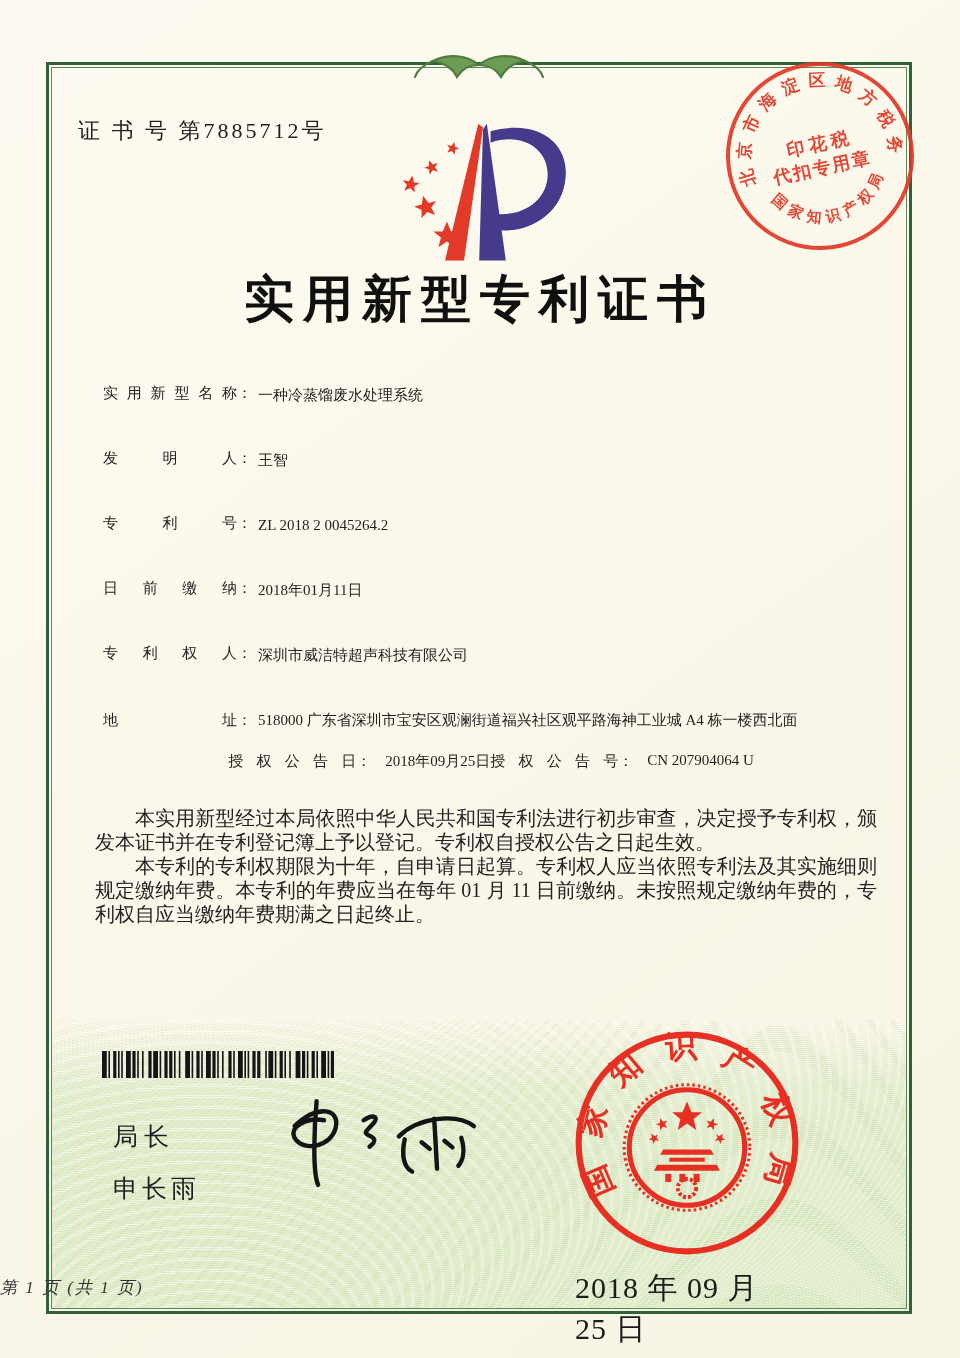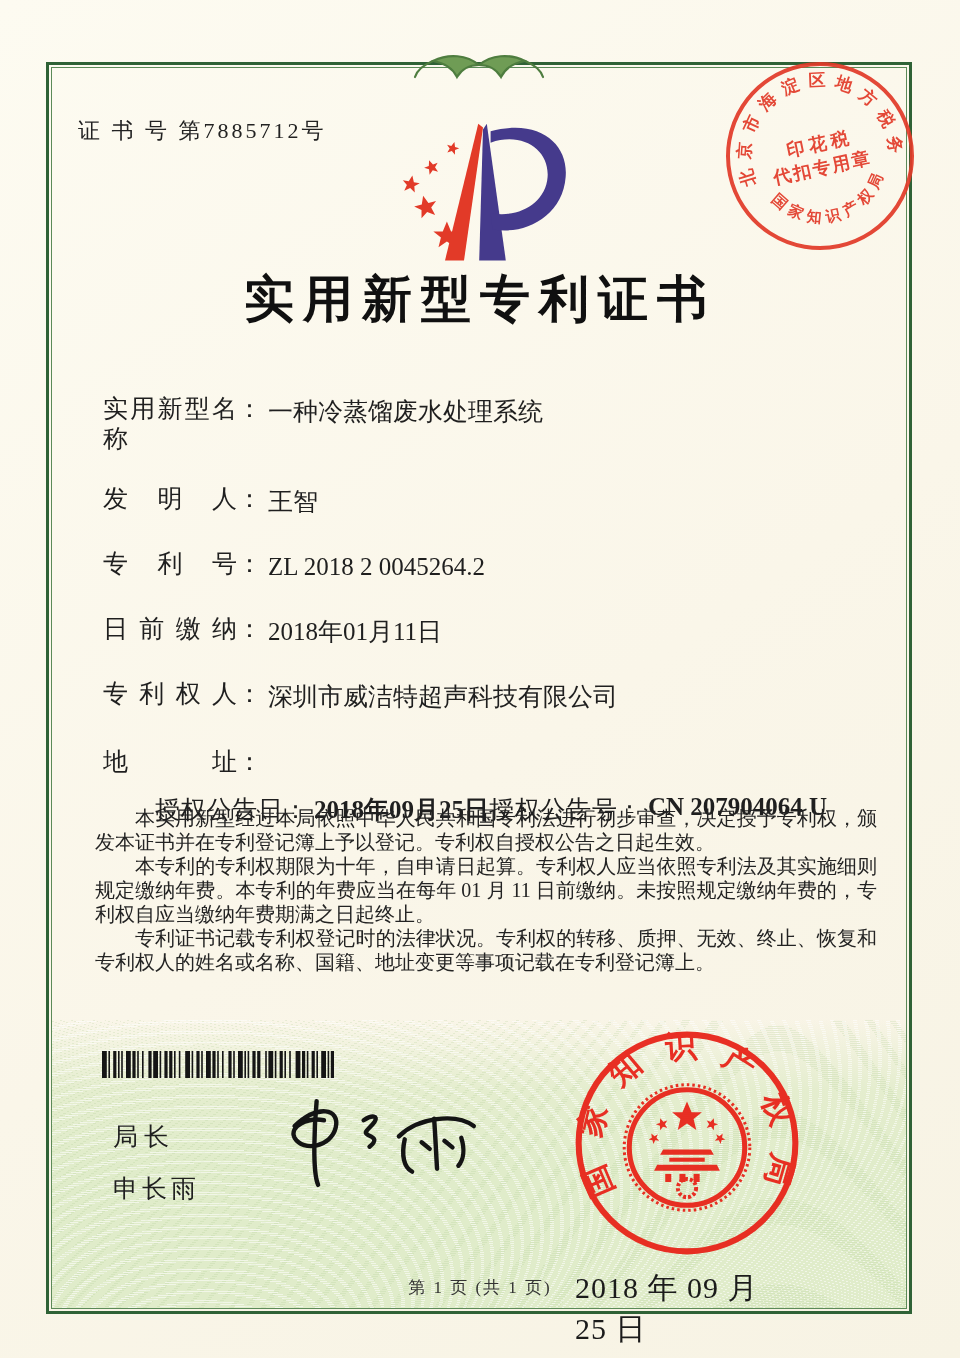--- a/index.html
+++ b/index.html
@@ -43,54 +43,54 @@
     font-size:22px; letter-spacing:3px; color:#222;
   }
   .logo { position:absolute; left:388px; top:118px; }
   .stamp-top { position:absolute; left:722px; top:58px; transform:rotate(-12deg); opacity:0.92; }
   .title {
     position:absolute; left:0; top:266px; width:100%;
     text-align:center; font-size:50px; font-weight:bold;
     letter-spacing:9px; color:#101010;
   }
   
-  .fields { position:absolute; left:103px; top:394px; width:776px; font-size:25px; }
+  .fields { position:absolute; left:103px; top:378px; width:776px; font-size:15px; }
   .frow { margin-bottom:30px; line-height:30px; display:flex; }
   .frow .flabel {
     display:inline-block; width:134px; flex:0 0 134px;
     text-align:justify; text-align-last:justify;
   }
   .frow .colon { flex:0 0 auto; }
   .frow .fvalue { margin-left:6px; line-height:35px; }
   .frow.addr { line-height:35px; margin-bottom:14px; }
   .grant-row { display:flex; justify-content:center; margin-top:6px; }
   .grant-row .part { display:flex; }
   .grant-row .flabel2 {
     display:inline-block; width:128px; text-align:justify; text-align-last:justify;
   }
-  .grant-row .fvalue { margin-left:6px;font-weight:bold; }
+  .grant-row .fvalue { margin-left:14px; }
   
   .body-text {
     position:absolute; left:95px; top:806px; width:782px;
     font-size:20px; line-height:24px; text-align:justify; color:#232323;
   }
   .body-text p { margin:0; text-indent:2em; }
   
   .barcode { position:absolute; left:100px; top:1051px; width:262px; height:27px; }
   .officer-title { position:absolute; left:113px; top:1120px; font-size:25px; letter-spacing:6px; }
   .officer-name  { position:absolute; left:113px; top:1172px; font-size:25px; letter-spacing:4px; }
   .signature { position:absolute; left:252px; top:1082px; }
   .seal-bottom { position:absolute; left:568px; top:1024px; opacity:0.95; }
   .seal-date {
     position:absolute; left:575px; top:1268px; width:220px;
     text-align:left; font-size:30px; color:#1b1b1b; letter-spacing:1px;
   }
   .footer {
     position:absolute; left:0; top:1276px; width:100%;
-    text-align:center; font-size:17px; color:#333; letter-spacing:2px;
+    text-align:left; font-size:17px; color:#333; letter-spacing:2px;font-style:italic;
   }
   .red { fill:#e23a28; }
   .purple { fill:#453a8c; }
 </style>
 </head>
 <body>
 
 <div class="page">
 
   <div class="frame">
@@ -170,39 +170,39 @@
       <span class="fvalue">2018年01月11日</span>
     </div>
     <div class="frow">
       <span class="flabel">专利权人</span>
         <span class="colon">：</span>
       <span class="fvalue">深圳市威洁特超声科技有限公司</span>
     </div>
     <div class="frow addr">
       <span class="flabel">地址</span>
         <span class="colon">：</span>
+      <span class="fvalue">518000 广东省深圳市宝安区观澜街道福兴社区观平路海神工业城 A4 栋一楼西北面</span>
     </div>
     <div class="grant-row">
       <span class="part">
         <span class="flabel2">授权公告日</span>
           <span>：</span>
         <span class="fvalue">2018年09月25日</span>
       </span>
       <span class="part">
         <span class="flabel2">授权公告号</span>
           <span>：</span>
         <span class="fvalue">CN 207904064 U</span>
       </span>
     </div>
   </div>
 
   <div class="body-text">
     <p>本实用新型经过本局依照中华人民共和国专利法进行初步审查，决定授予专利权，颁发本证书并在专利登记簿上予以登记。专利权自授权公告之日起生效。</p>
     <p>本专利的专利权期限为十年，自申请日起算。专利权人应当依照专利法及其实施细则规定缴纳年费。本专利的年费应当在每年 01 月 11 日前缴纳。未按照规定缴纳年费的，专利权自应当缴纳年费期满之日起终止。</p>
-    <p>专利证书记载专利权登记时的法律状况。专利权的转移、质押、无效、终止、恢复和专利权人的姓名或名称、国籍、地址变更等事项记载在专利登记簿上。</p>
   </div>
 
   <svg class="barcode" width="262" height="27" viewBox="0 0 262 27" preserveAspectRatio="none">
     <rect width="262" height="27" fill="none"></rect>
     <g id="bars" fill="#151515">
         <rect x="2" y="0" width="4.800000000000001" height="27"></rect>
         <rect x="8.4" y="0" width="1.6" height="27"></rect>
         <rect x="13.200000000000001" y="0" width="3.2" height="27"></rect>
         <rect x="18" y="0" width="1.6" height="27"></rect>
         <rect x="21.2" y="0" width="1.6" height="27"></rect>

